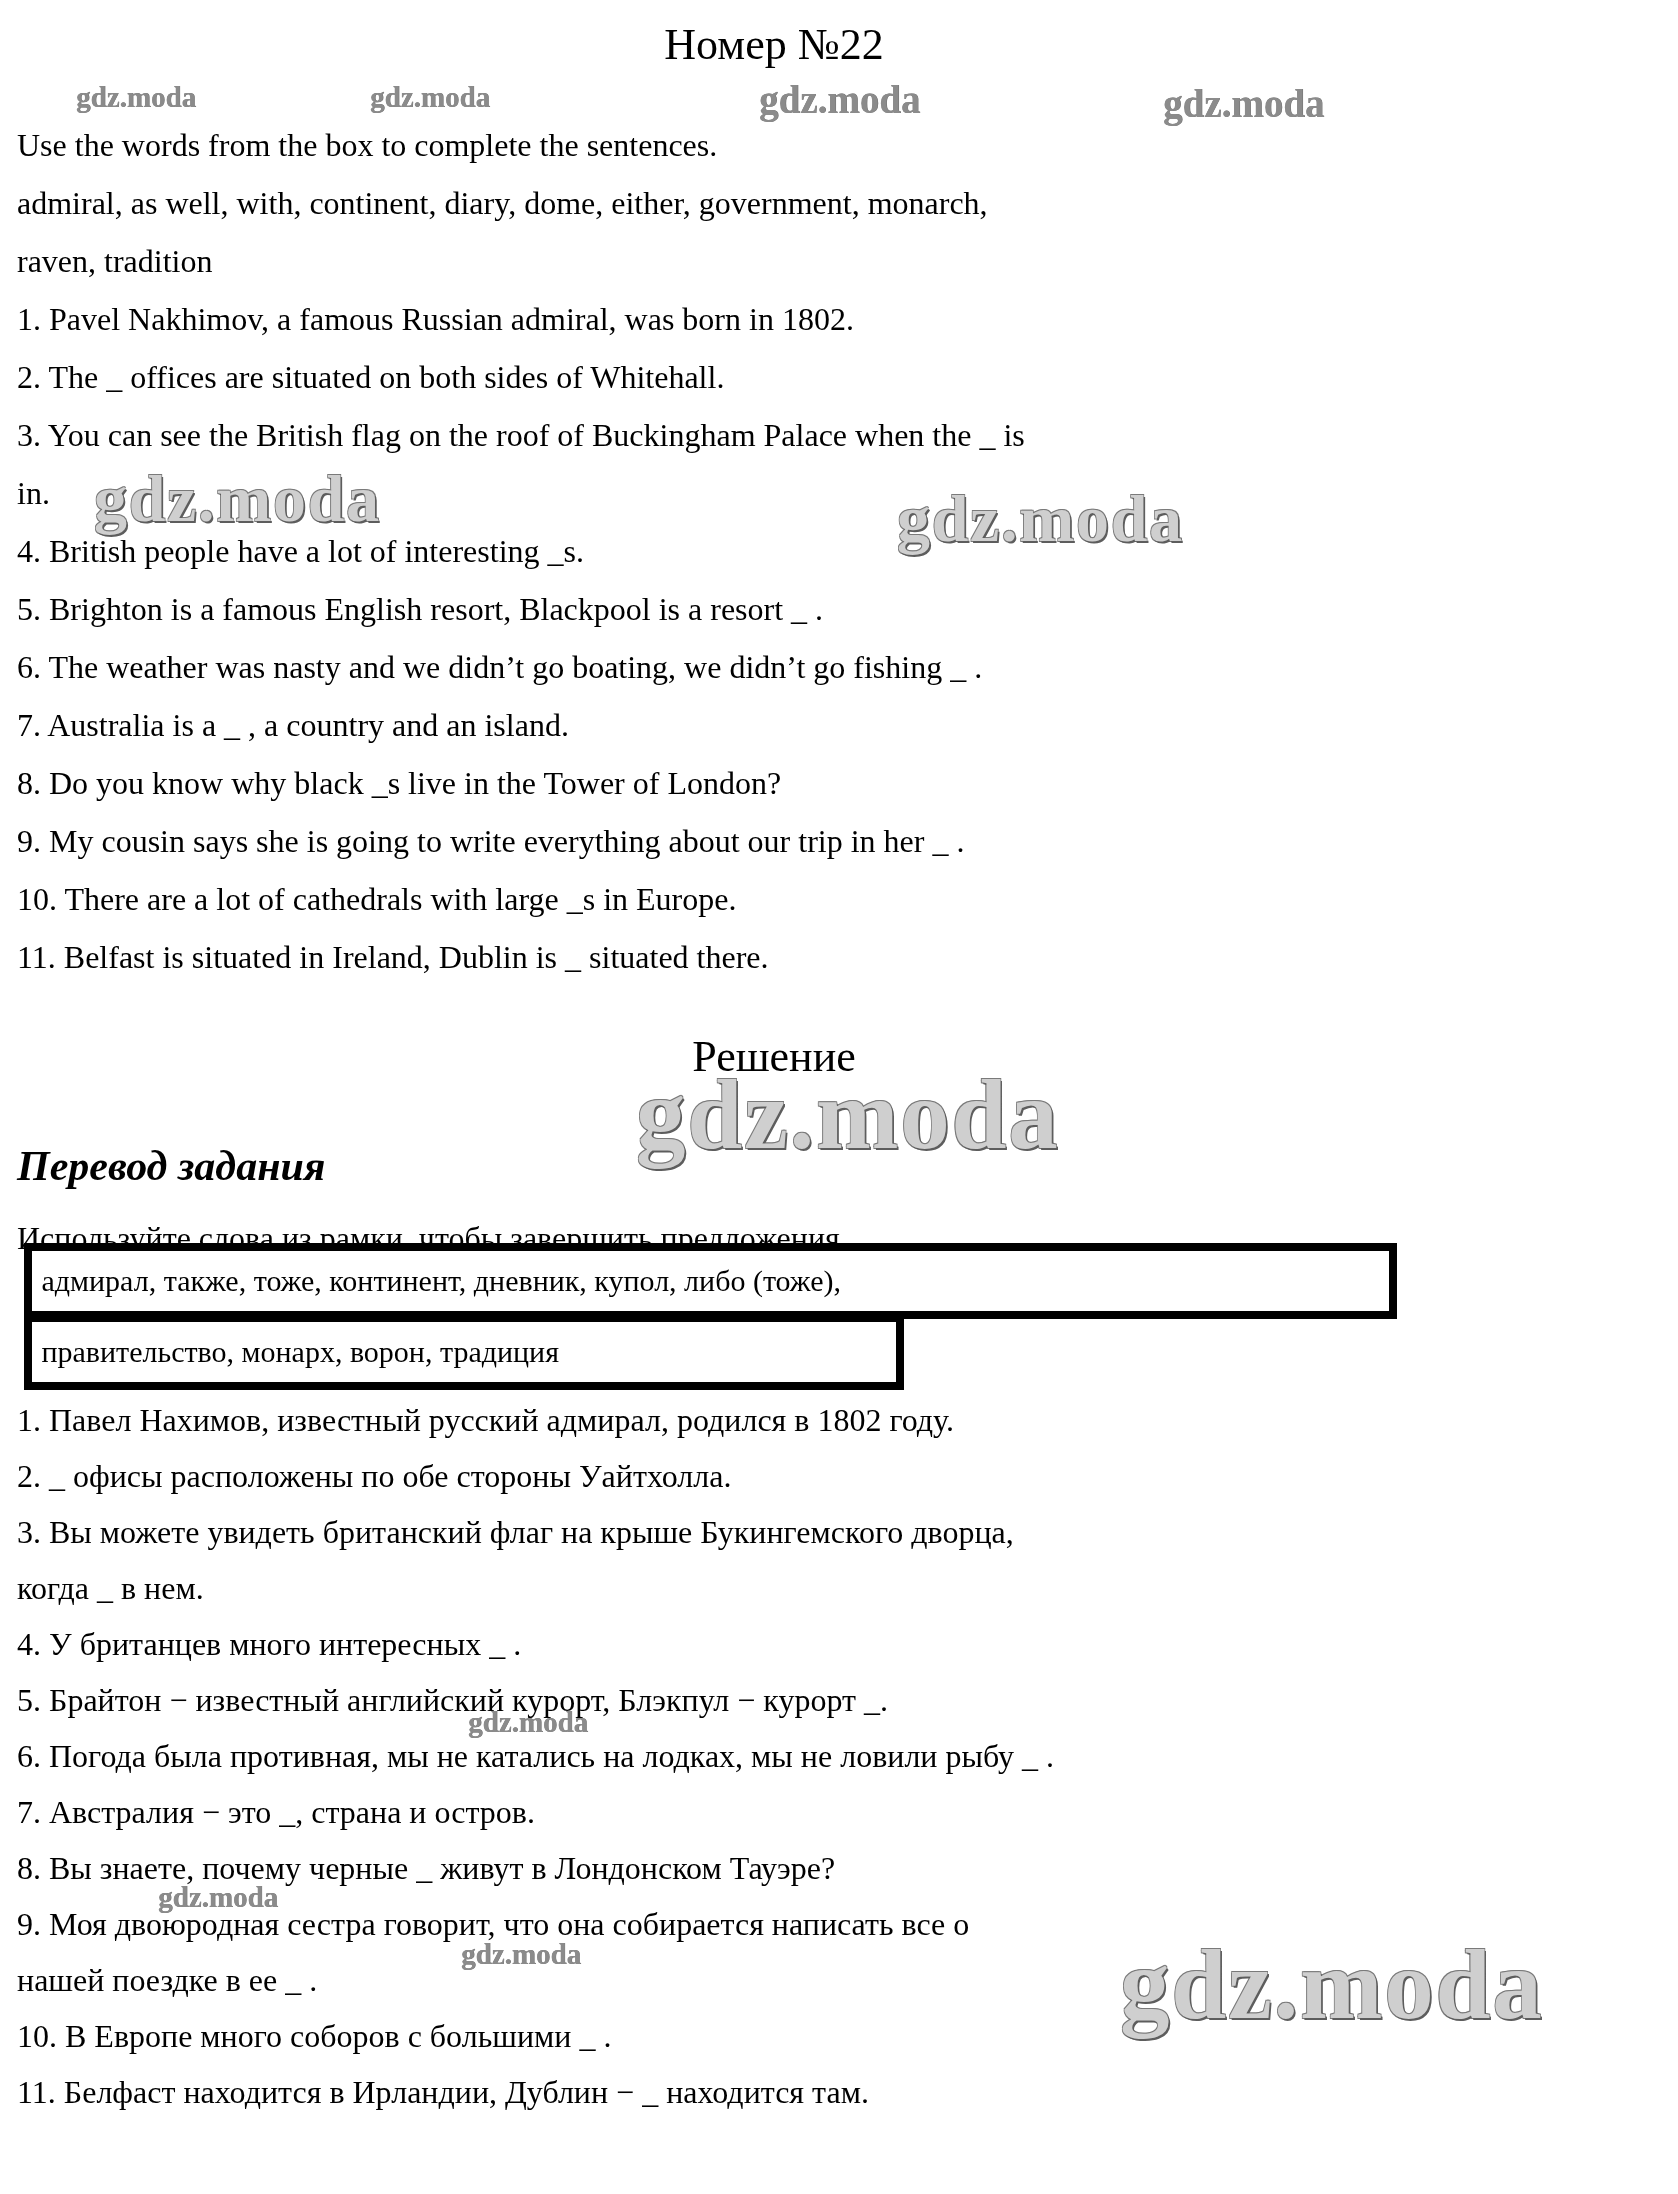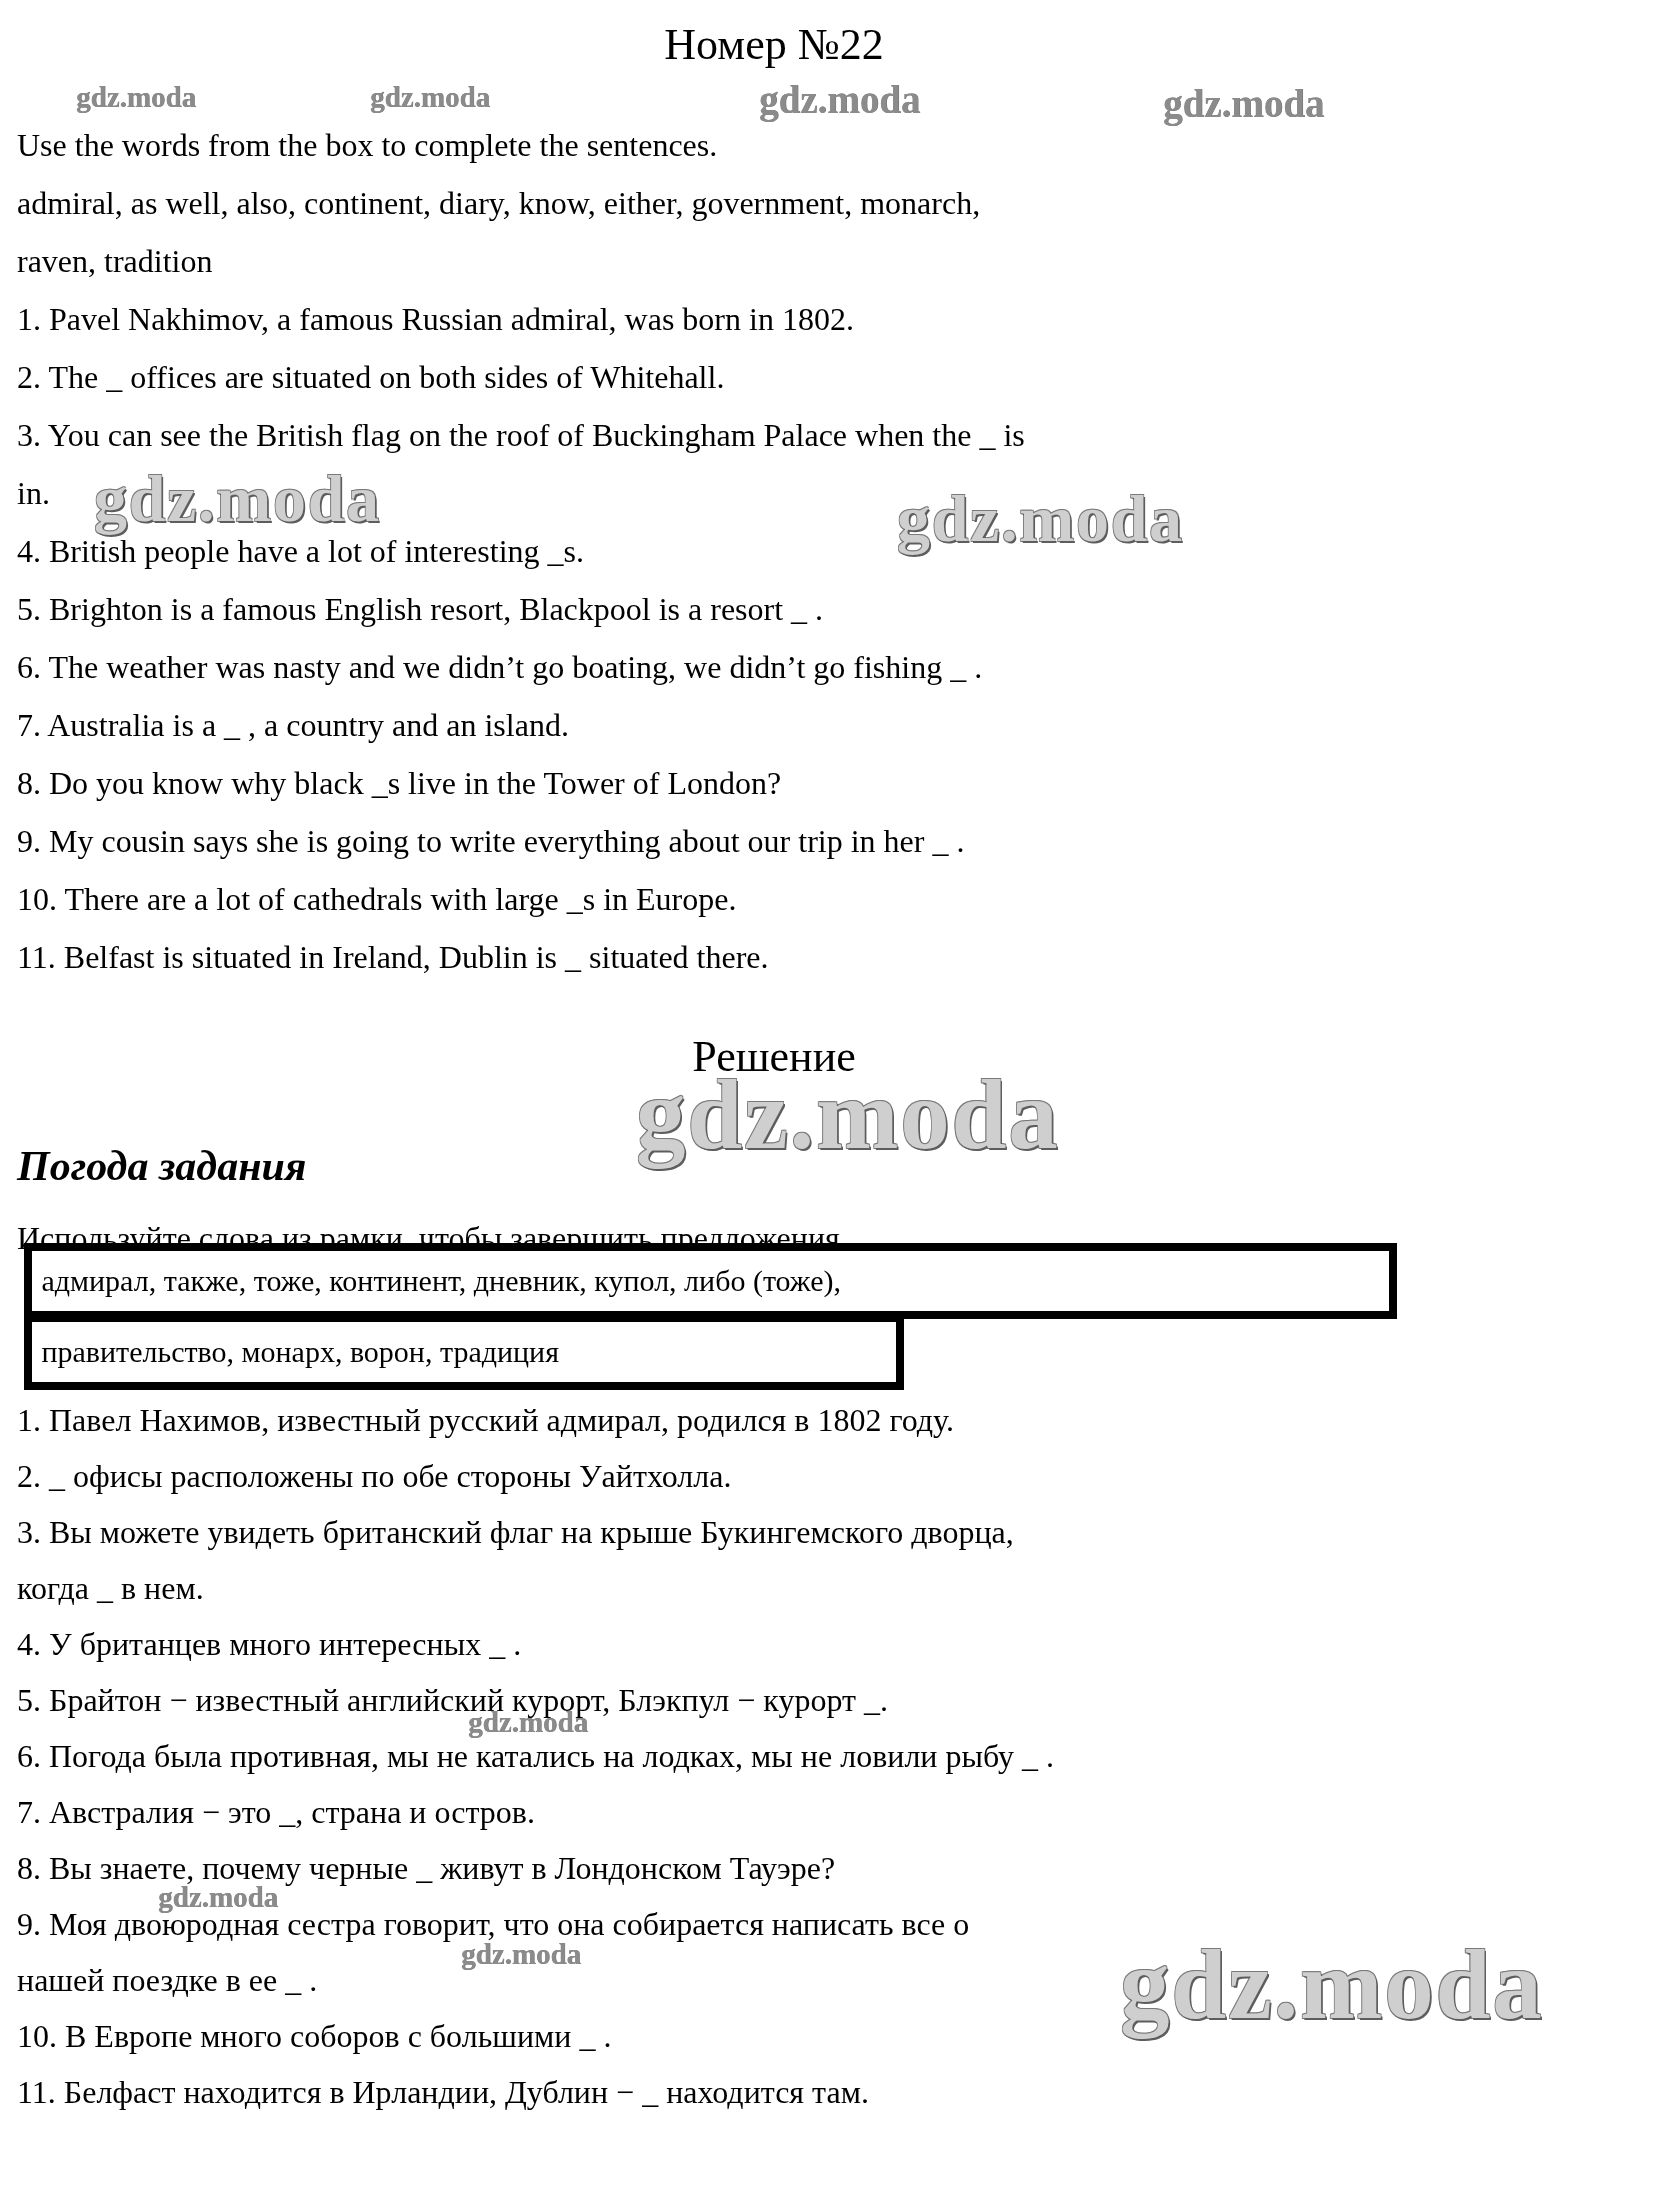--- a/index.html
+++ b/index.html
@@ -111,21 +111,21 @@
 
   <h1 class="title">Номер №22</h1>
 
   <span class="wm wm-small wm-t1">gdz.moda</span>
   <span class="wm wm-small wm-t2">gdz.moda</span>
   <span class="wm wm-small wm-t3">gdz.moda</span>
   <span class="wm wm-small wm-t4">gdz.moda</span>
 
   <div class="text-block en-block">
     <div class="line">Use the words from the box to complete the sentences.</div>
-    <div class="line">admiral, as well, also, continent, diary, know, either, government, monarch,</div>
+    <div class="line">admiral, as well, with, continent, diary, dome, either, government, monarch,</div>
     <div class="line">raven, tradition</div>
     <div class="line"><span>1. Pavel Nakhimov, a famous Russian </span><span class="bold">admiral</span><span>, was born in 1802.</span></div>
     <div class="line">2. The _ offices are situated on both sides of Whitehall.</div>
     <div class="line">3. You can see the British flag on the roof of Buckingham Palace when the _ is</div>
     <div class="line">in.</div>
     <div class="line">4. British people have a lot of interesting _s.</div>
     <div class="line">5. Brighton is a famous English resort, Blackpool is a resort _ .</div>
     <div class="line">6. The weather was nasty and we didn’t go boating, we didn’t go fishing _ .</div>
     <div class="line">7. Australia is a _ , a country and an island.</div>
     <div class="line">8. Do you know why black _s live in the Tower of London?</div>
@@ -134,21 +134,21 @@
     <div class="line">11. Belfast is situated in Ireland, Dublin is _ situated there.</div>
   </div>
 
   <span class="wm wm-big wm-in">gdz.moda</span>
   <span class="wm wm-big wm-mid">gdz.moda</span>
 
   <h2 class="heading-center heading-solution">Решение</h2>
 
   <span class="wm wm-big wm-center">gdz.moda</span>
 
-  <h3 class="subheading heading-translation">Погода задания</h3>
+  <h3 class="subheading heading-translation">Перевод задания</h3>
 
   <div class="text-block ru-instruction">
     <div class="line">Используйте слова из рамки, чтобы завершить предложения.</div>
   </div>
 
   <div class="word-box ru-box-1">адмирал, также, тоже, континент, дневник, купол, либо (тоже),</div>
   <div class="word-box ru-box-2">правительство, монарх, ворон, традиция</div>
 
   <div class="text-block ru-lines">
     <div class="line">1. Павел Нахимов, известный русский адмирал, родился в 1802 году.</div>

